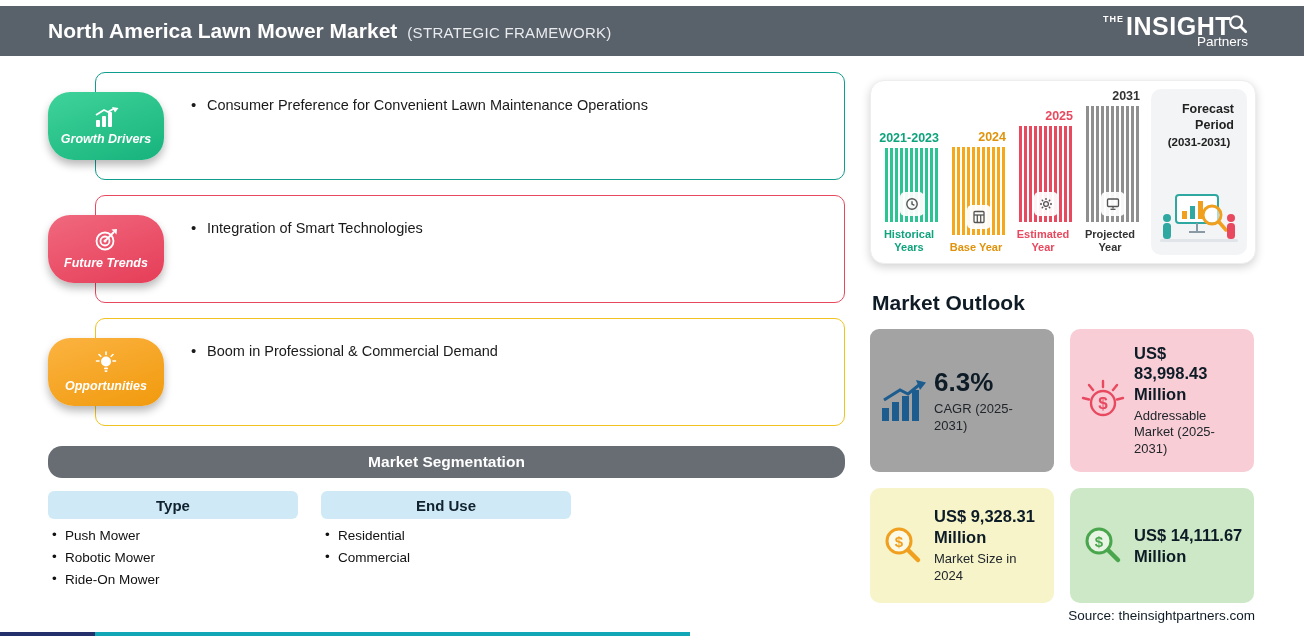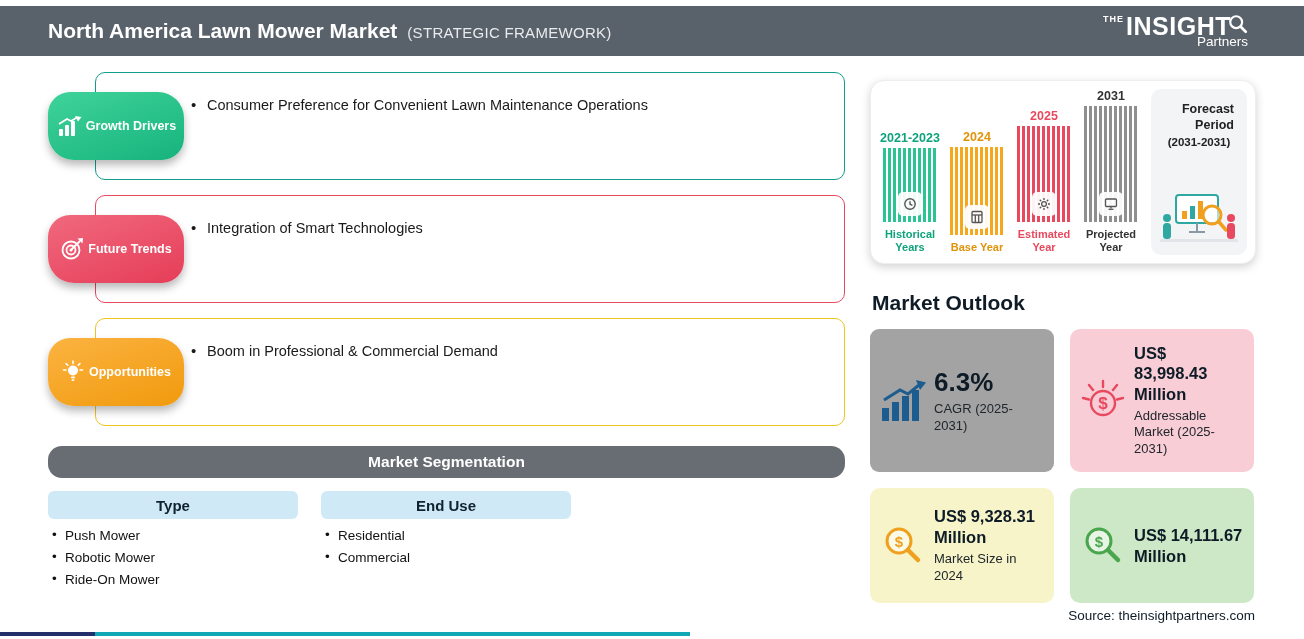--- a/index.html
+++ b/index.html
@@ -34,23 +34,23 @@
     display:flex; align-items:flex-start; padding:24px 20px 10px 95px;
   }
   .fw-box.b-green  { border-color:#0f9e8e; }
   .fw-box.b-red    { border-color:#e8495f; }
   .fw-box.b-yellow { border-color:#f0c420; }
   .fw-box ul { margin:0; padding:0; list-style:none; }
   .fw-box li { font-size:14.5px; color:#1a1a1a; margin-bottom:11px; position:relative; padding-left:16px; }
   .fw-box li::before { content:"•"; position:absolute; left:0; top:-1px; font-size:15px; color:#1a1a1a; }
   .fw-pill {
     position:absolute; left:0; top:50%; transform:translateY(-50%);
-    width:136px; height:68px; border-radius:22px 26px 22px 26px;
-    display:flex; flex-direction:row; align-items:center; justify-content:center; gap:4px;
-    box-shadow:0 5px 9px rgba(0,0,0,.28); color:#fff;
+    width:116px; height:68px; border-radius:22px 26px 22px 26px;
+    display:flex; flex-direction:column; align-items:center; justify-content:center; gap:4px;
+    box-shadow:0 5px 9px rgba(0,0,0,.28); color:#fff;font-style:italic;
   }
   .pill-green  { background:linear-gradient(160deg,#3fd39a,#17b37d); }
   .pill-red    { background:linear-gradient(160deg,#f0697e,#e63d58); }
   .pill-orange { background:linear-gradient(160deg,#fbb341,#f19a0d); }
   .fw-pill .pill-label { font-size:12.5px; font-weight:bold; }
 
   
   .seg-title {
     margin-top:20px; height:32px; background:#686d74; border-radius:14px;
     color:#fff; font-weight:bold; font-size:15.5px;
@@ -69,21 +69,21 @@
 
   
   .right { position:absolute; left:870px; top:72px; width:386px; }
 
   .tl-card {
     margin-top:8px; background:#fff; border-radius:14px;
     box-shadow:0 3px 10px rgba(0,0,0,.18); border:1px solid #eee;
     padding:8px 8px 8px 10px; height:184px; display:flex;
   }
   .tl-bars { display:flex; align-items:flex-end; gap:9px; flex:1; }
-  .tl-group { display:flex; flex-direction:column; align-items:center; width:58px; }
+  .tl-group { display:flex; flex-direction:column; align-items:flex-end; width:58px; }
   .tl-year { font-size:12.5px; font-weight:bold; margin-bottom:3px; white-space:nowrap; }
   .tl-bar { width:54px; position:relative; display:flex; justify-content:center; }
   .tl-bar .tl-icon {
     position:absolute; bottom:6px; width:24px; height:24px; background:rgba(255,255,255,.93);
     border-radius:5px; display:flex; align-items:center; justify-content:center;
   }
   .stripes-green { background:repeating-linear-gradient(90deg,#2bc492 0 3px,#ffffff 3px 5px); height:74px; }
   .stripes-orange{ background:repeating-linear-gradient(90deg,#f5a81c 0 3px,#ffffff 3px 5px); height:88px; }
   .stripes-red   { background:repeating-linear-gradient(90deg,#e8495f 0 3px,#ffffff 3px 5px); height:96px; }
   .stripes-gray  { background:repeating-linear-gradient(90deg,#8f8f8f 0 3px,#ffffff 3px 5px); height:116px; }

